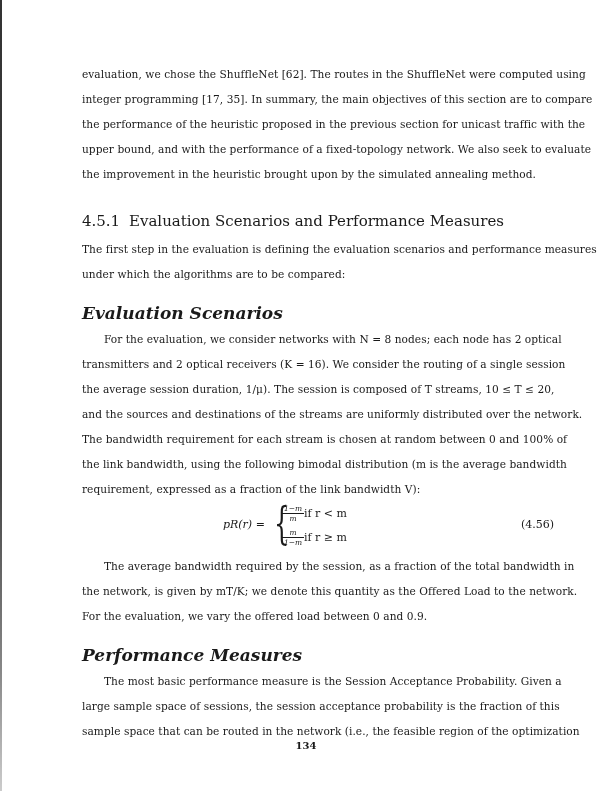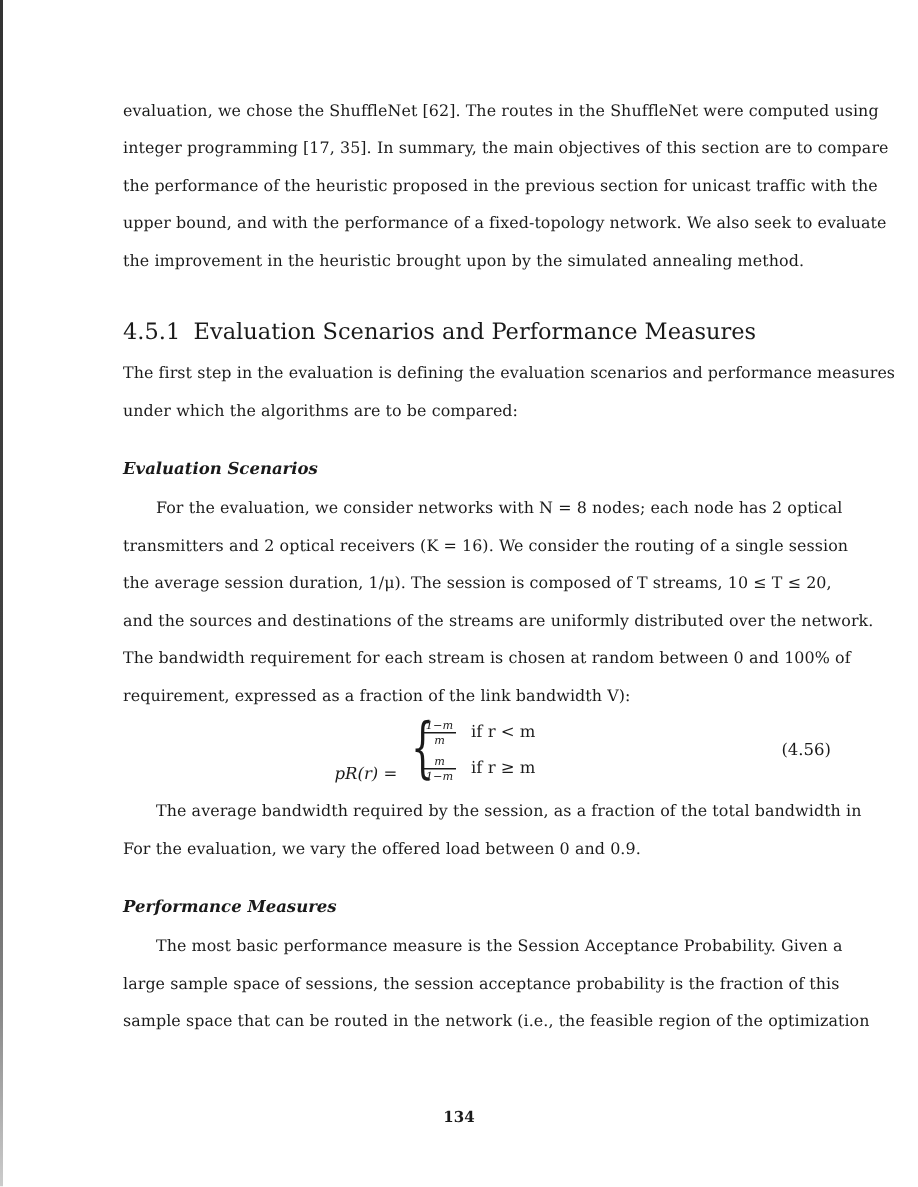--- a/index.html
+++ b/index.html
@@ -17,37 +17,37 @@
     text-align: justify; text-align-last: justify; letter-spacing: 0.05px;
   }
   .line.last { text-align-last: left; }
   .indent { text-indent: 22px; }
   .heading {
     font-weight: normal; font-size: 15px; margin-top: 18px; height: 32px; line-height: 32px;
     white-space: nowrap;
   }
   .heading .num { display: inline-block; width: 47px; }
   .subhead {
-    font-weight: bold; font-style: italic; font-size: 11px; margin-top: 12px; height: 28px; line-height: 28px;
+    font-weight: bold; font-style: italic; font-size: 17px; margin-top: 12px; height: 28px; line-height: 28px;
   }
   .equation {
     position: relative; height: 52px; font-size: 11px;
   }
-  .eq-lhs { position: absolute; left: 141px; top: 32px; font-style: italic; }
+  .eq-lhs { position: absolute; left: 141px; top: 16px; font-style: italic; }
   .eq-brace {
     position: absolute; left: 192px; top: 0px; font-size: 44px; line-height: 44px;
     font-family: "DejaVu Serif", serif; transform: scaleX(0.55); transform-origin: left top; font-weight: 200;
   }
   .eq-case { position: absolute; left: 200px; font-size: 11px; white-space: nowrap; }
   .eq-case.c1 { top: 2px; }
   .eq-case.c2 { top: 26px; }
   .frac { display: inline-block; vertical-align: middle; text-align: center; font-size: 7.5px; line-height: 9px; width: 22px; }
   .frac .n { display: block; border-bottom: 0.8px solid #1a1a1a; font-style: italic; }
   .frac .d { display: block; font-style: italic; }
-  .cond { margin-left: 10px; }
+  .cond { }
   .eq-number { position: absolute; right: 0; top: 16px; }
   .pnum { position: absolute; left: 0; width: 612px; top: 740px; text-align: center; font-size: 10px; font-weight: bold; }
 </style>
 </head>
 <body>
 
 <div class="scan-edge"></div>
 
 <div class="page">
 
@@ -69,20 +69,21 @@
   </div>
 
   <div class="subhead">Evaluation Scenarios</div>
 
   <div>
     <div class="line indent">For the evaluation, we consider networks with N = 8 nodes; each node has 2 optical</div>
     <div class="line">transmitters and 2 optical receivers (K = 16). We consider the routing of a single session</div>
     <div class="line">the average session duration, 1/μ). The session is composed of T streams, 10 ≤ T ≤ 20,</div>
     <div class="line">and the sources and destinations of the streams are uniformly distributed over the network.</div>
     <div class="line">The bandwidth requirement for each stream is chosen at random between 0 and 100% of</div>
+    <div class="line">the link bandwidth, using the following bimodal distribution (m is the average bandwidth</div>
     <div class="line last">requirement, expressed as a fraction of the link bandwidth V):</div>
   </div>
 
   <div class="equation">
     <span class="eq-lhs">pR(r) =</span>
     <span class="eq-brace">{</span>
     <div class="eq-case c1">
       <span class="frac">
         <span class="n">1−m</span>
         <span class="d">m</span>
@@ -92,20 +93,21 @@
       <span class="frac">
         <span class="n">m</span>
         <span class="d">1−m</span>
       </span><span class="cond">if r ≥ m</span>
     </div>
     <span class="eq-number">(4.56)</span>
   </div>
 
   <div>
     <div class="line indent">The average bandwidth required by the session, as a fraction of the total bandwidth in</div>
+    <div class="line">the network, is given by mT/K; we denote this quantity as the Offered Load to the network.</div>
     <div class="line last">For the evaluation, we vary the offered load between 0 and 0.9.</div>
   </div>
 
   <div class="subhead">Performance Measures</div>
 
   <div>
     <div class="line indent">The most basic performance measure is the Session Acceptance Probability. Given a</div>
     <div class="line">large sample space of sessions, the session acceptance probability is the fraction of this</div>
     <div class="line">sample space that can be routed in the network (i.e., the feasible region of the optimization</div>
   </div>

